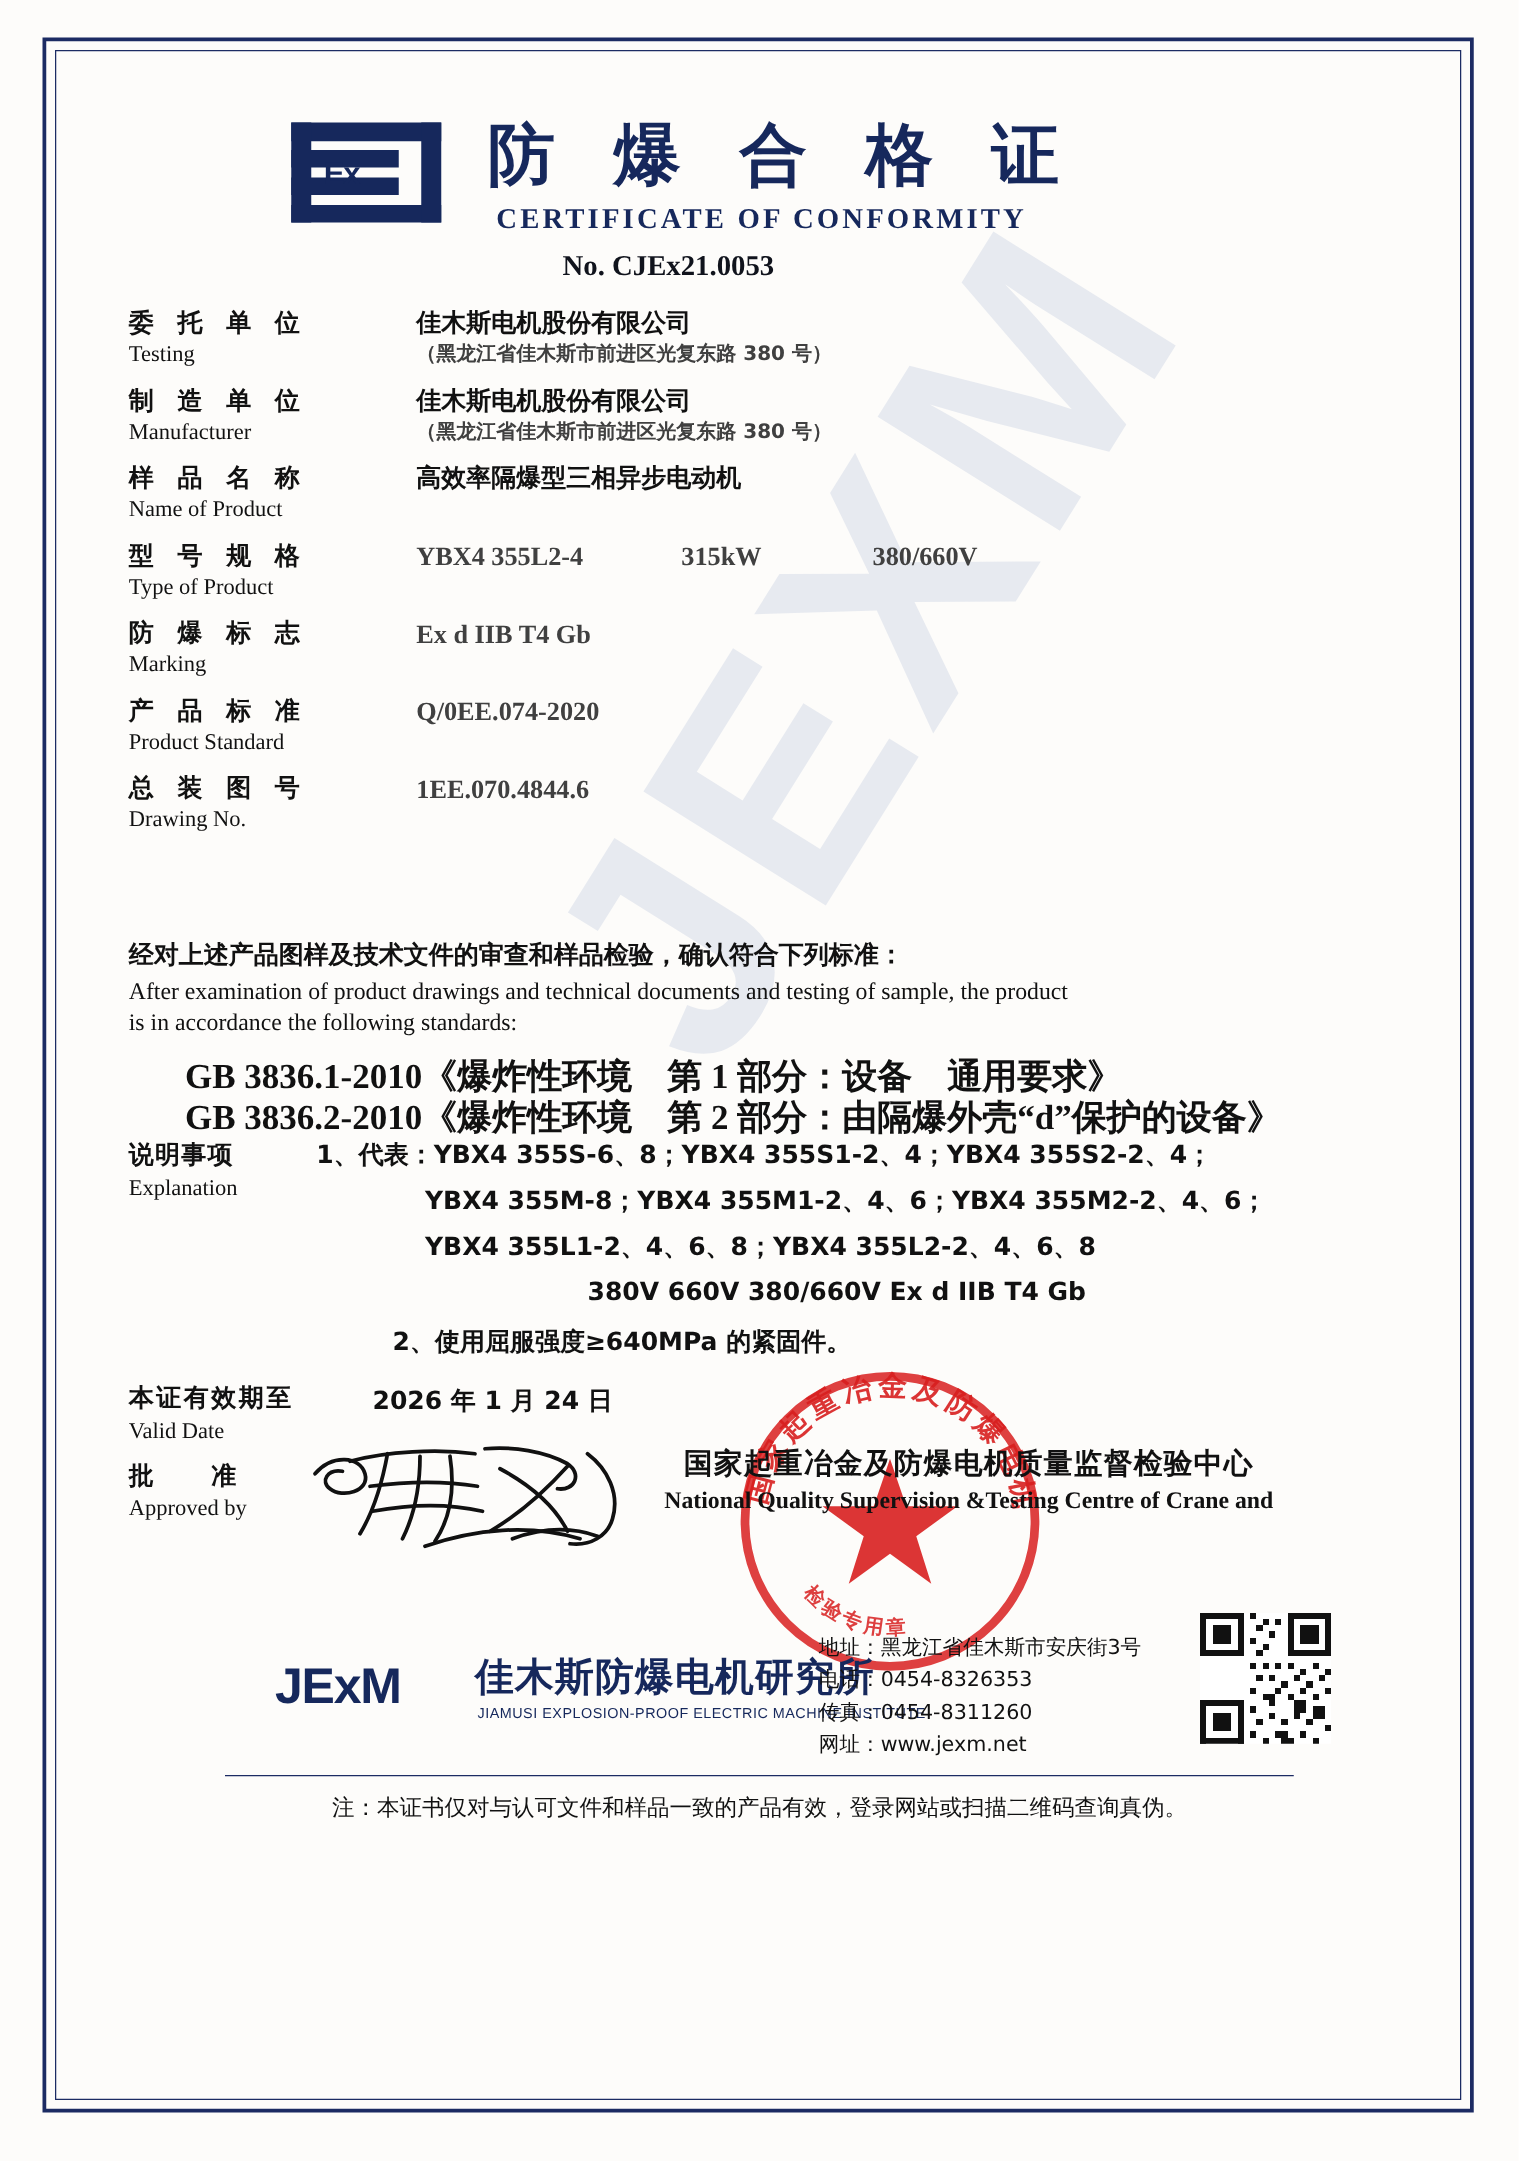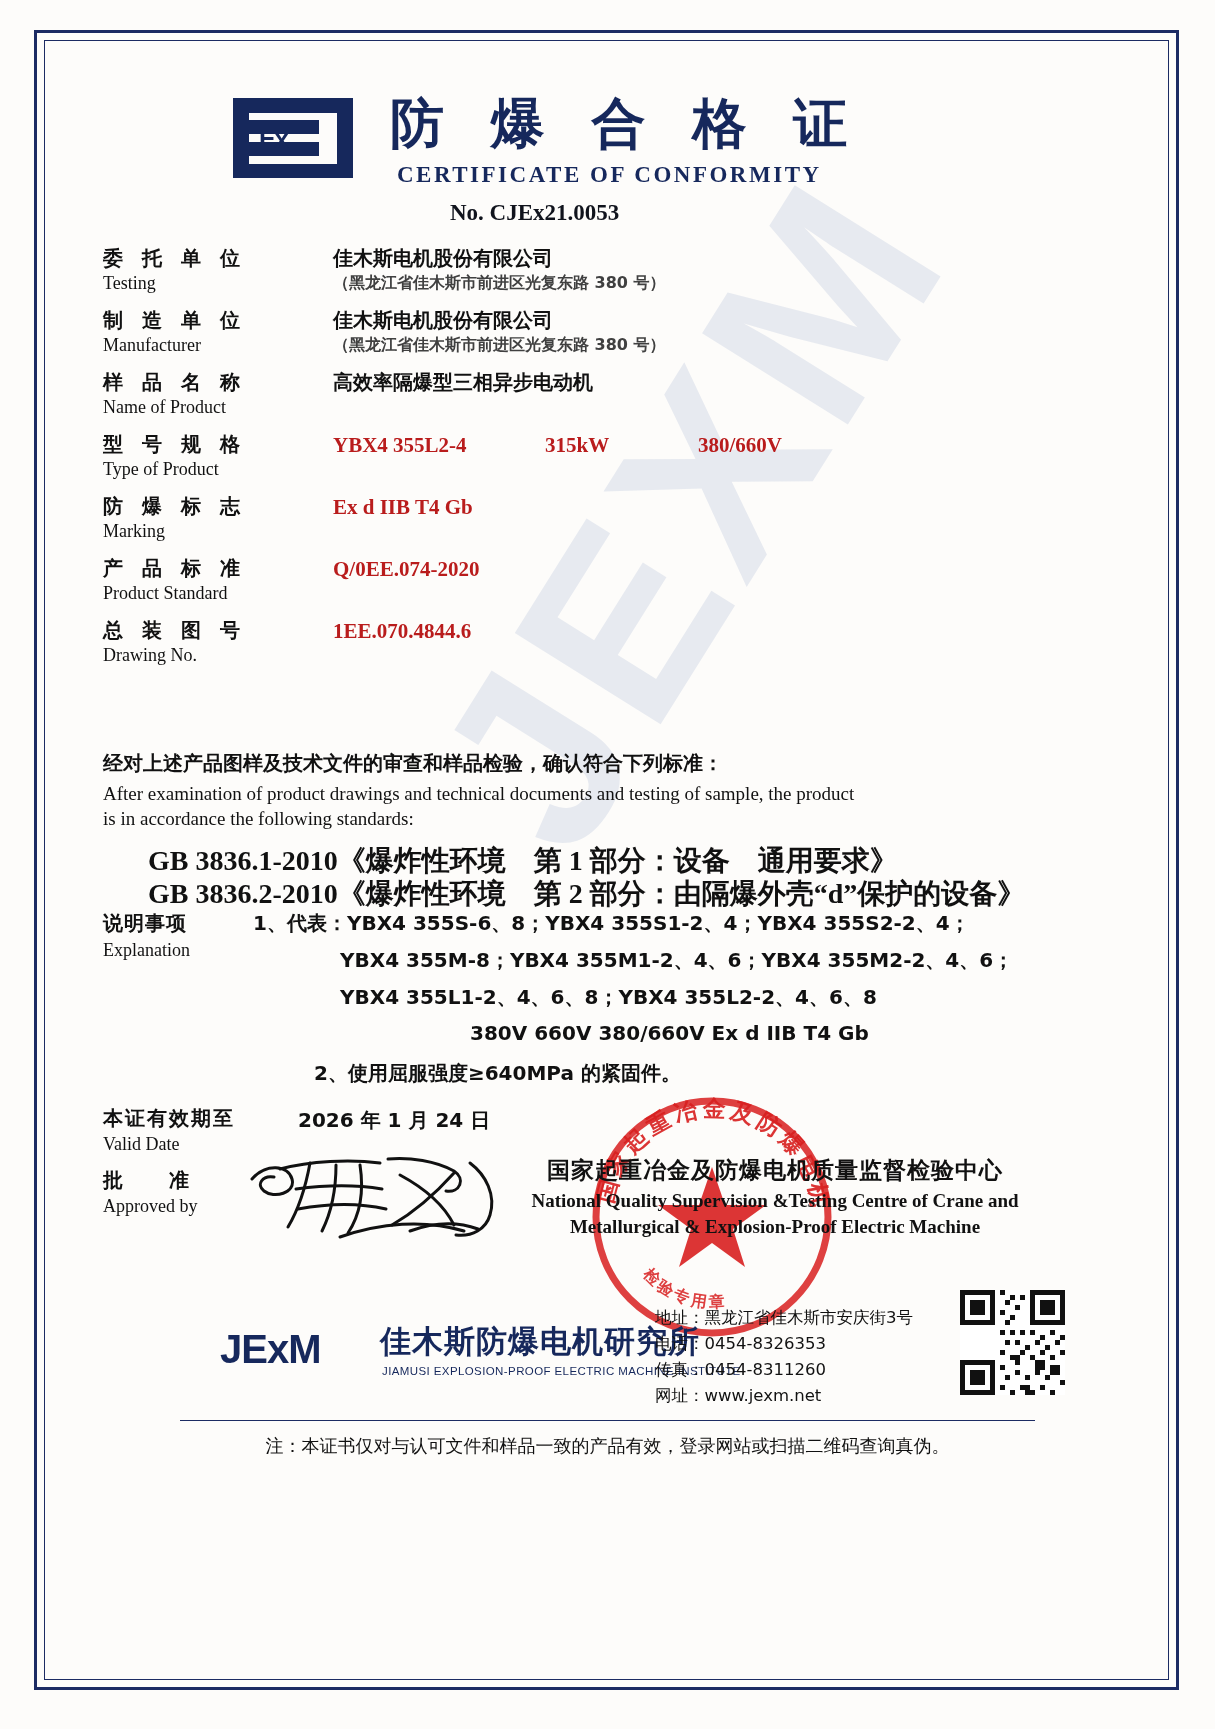--- a/index.html
+++ b/index.html
@@ -152,21 +152,21 @@
     color: #404040;
     font-family: "DejaVu Sans", "Liberation Sans", sans-serif;
     white-space: nowrap;
   }
   .val-latin {
     position: absolute;
     left: 263px;
     top: 2px;
     font-size: 21px;
     font-weight: bold;
-    color: #b91c1c;
+    color: #404040;
     font-family: "Liberation Serif", serif;
     white-space: nowrap;
   }
   .val-latin2 { left: 475px; }
   .val-latin3 { left: 628px; }
 
   
   .para {
     position: absolute;
     left: 0;
@@ -542,21 +542,20 @@
         <textPath href="#sealArc" startOffset="4%">国家起重冶金及防爆电机质量监督检验中心</textPath>
       </text>
       <text font-family="'DejaVu Sans','Liberation Sans',sans-serif" font-size="16" font-weight="bold" fill="#d81f1f" opacity="0.85" letter-spacing="3">
         <textPath href="#sealArcBottom" startOffset="22%">检验专用章</textPath>
       </text>
     </svg>
 
     <div class="org">
       <div class="org-cn">国家起重冶金及防爆电机质量监督检验中心</div>
       <div class="org-en1">National Quality Supervision &amp;Testing Centre of Crane and</div>
-      <div class="org-en2">Metallurgical &amp; Explosion-Proof Electric Machine</div>
     </div>
 
     <div class="inst">
       <div class="jexm">JExM</div>
       <div class="inst-cn">佳木斯防爆电机研究所</div>
       <div class="inst-en">JIAMUSI EXPLOSION-PROOF ELECTRIC MACHINE INSTITUTE</div>
     </div>
 
     <div class="contact">
       <div>地址：黑龙江省佳木斯市安庆街3号</div>

